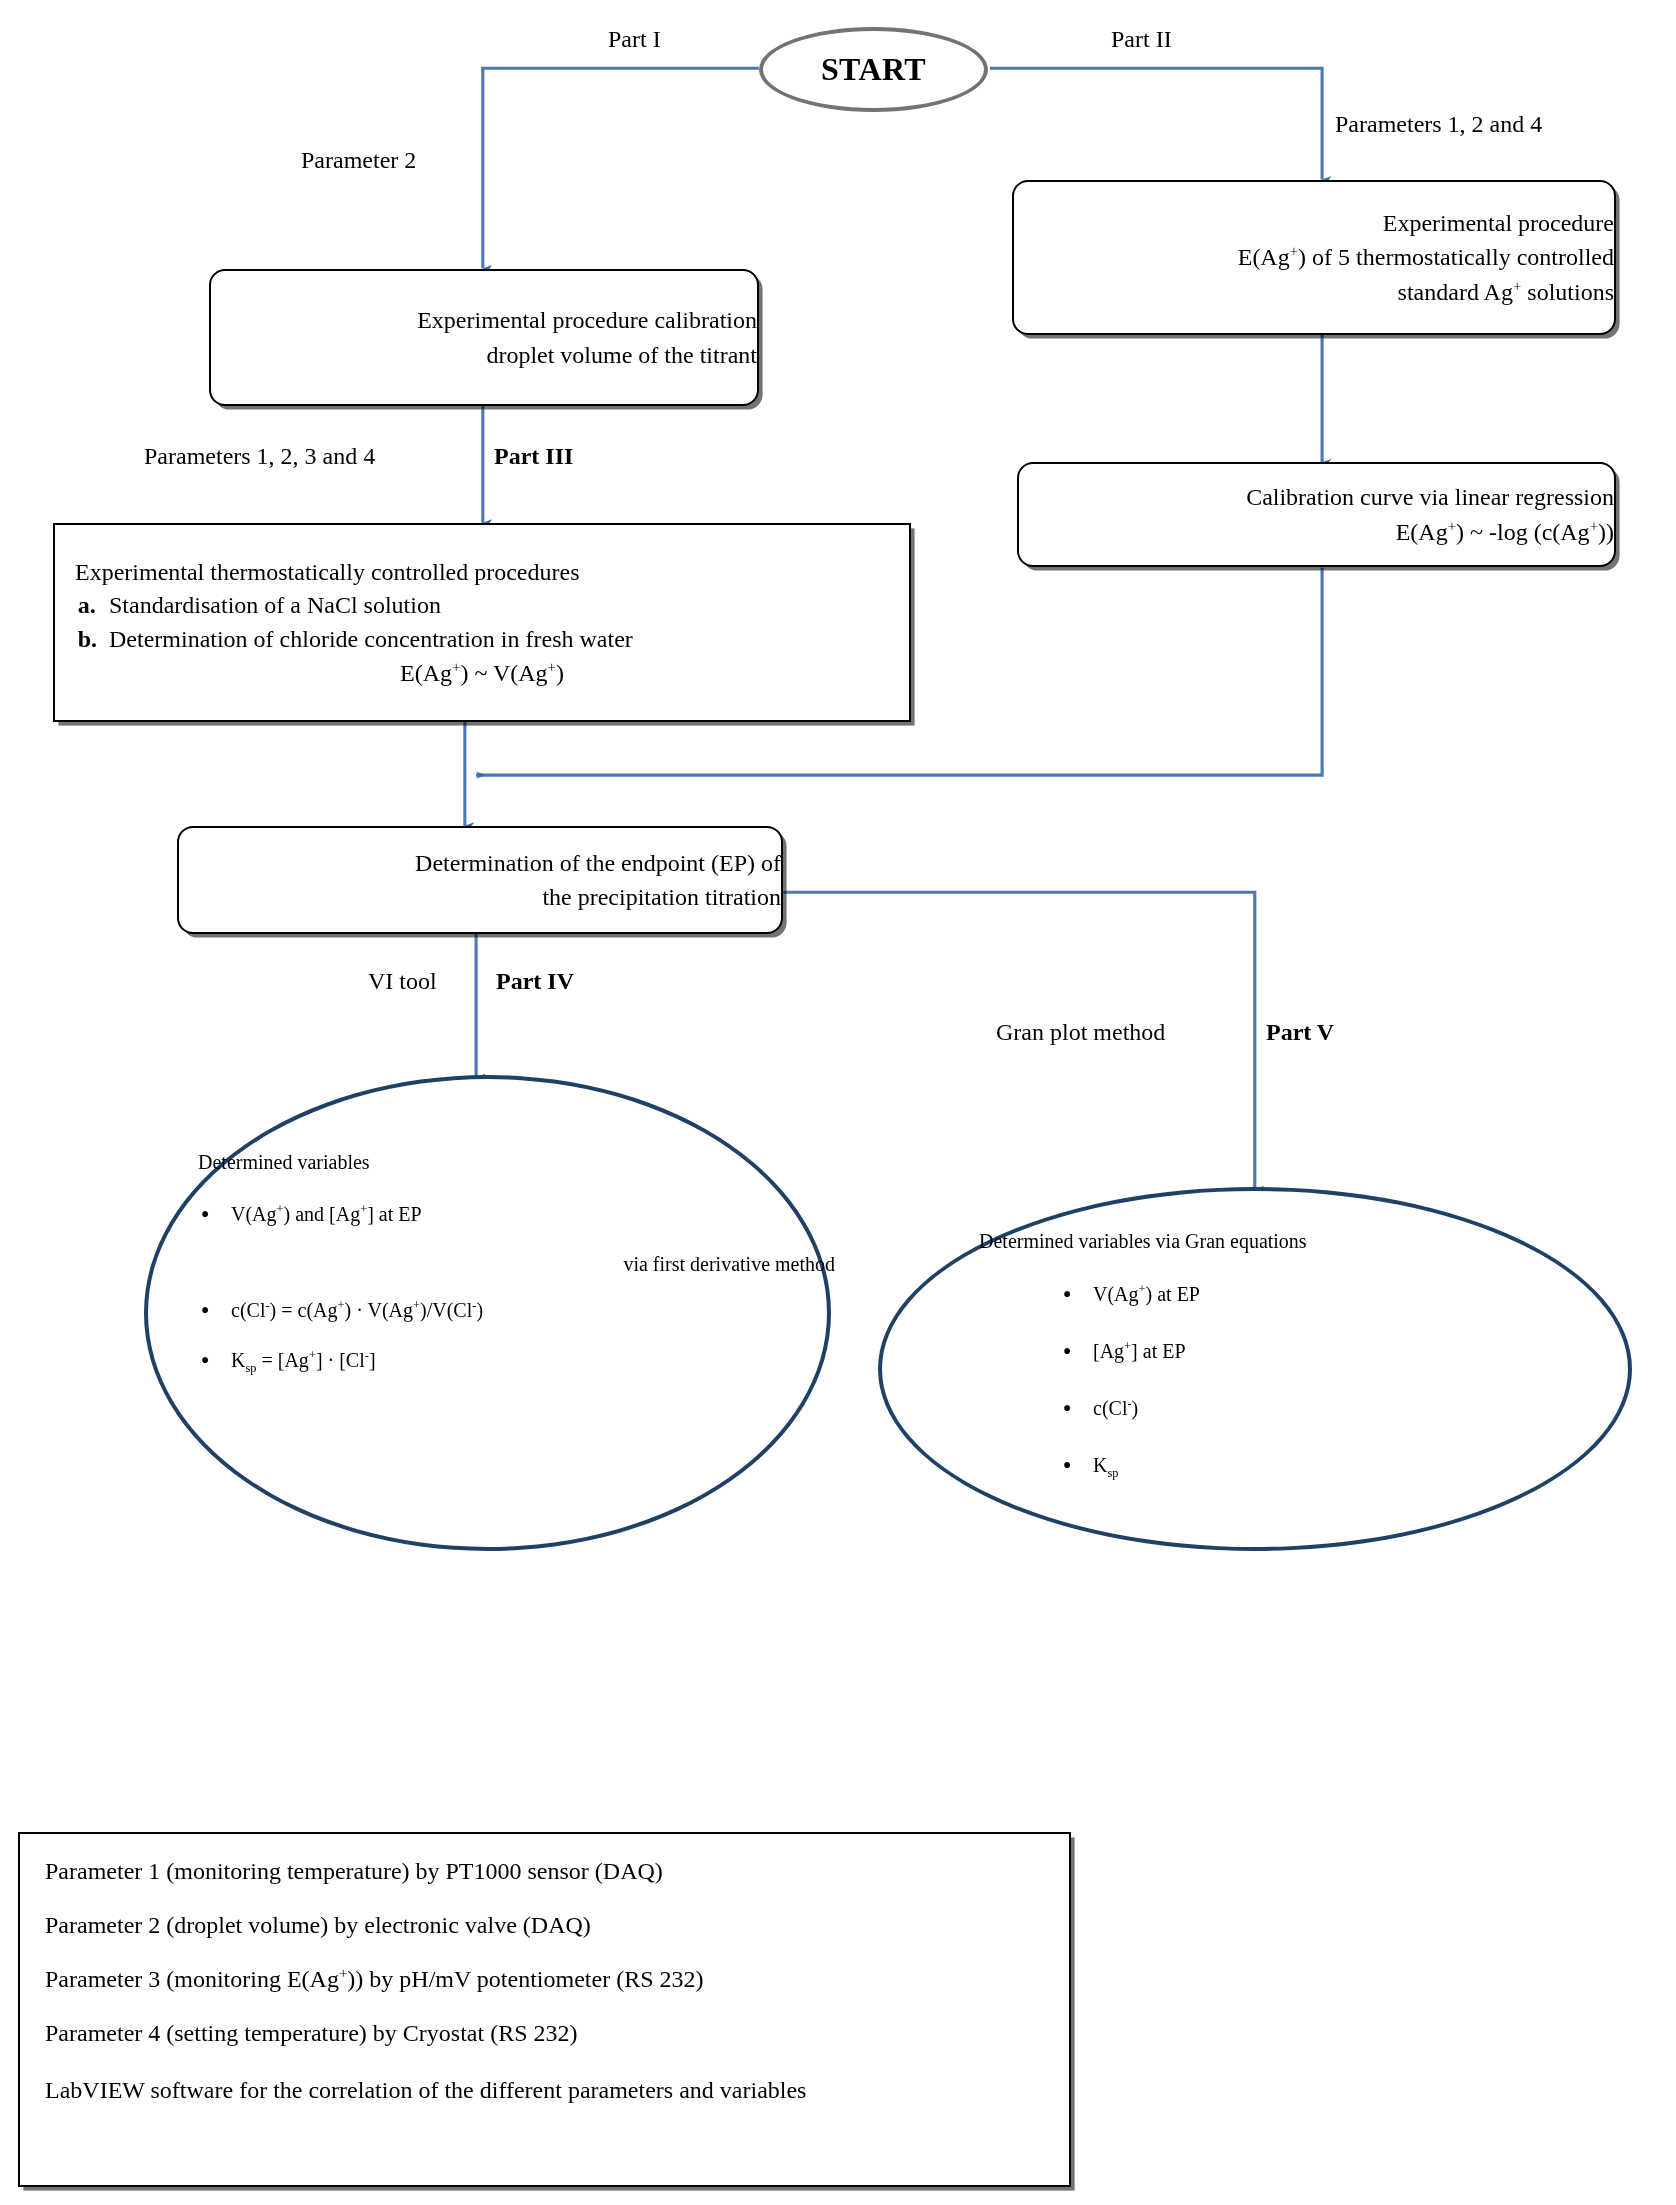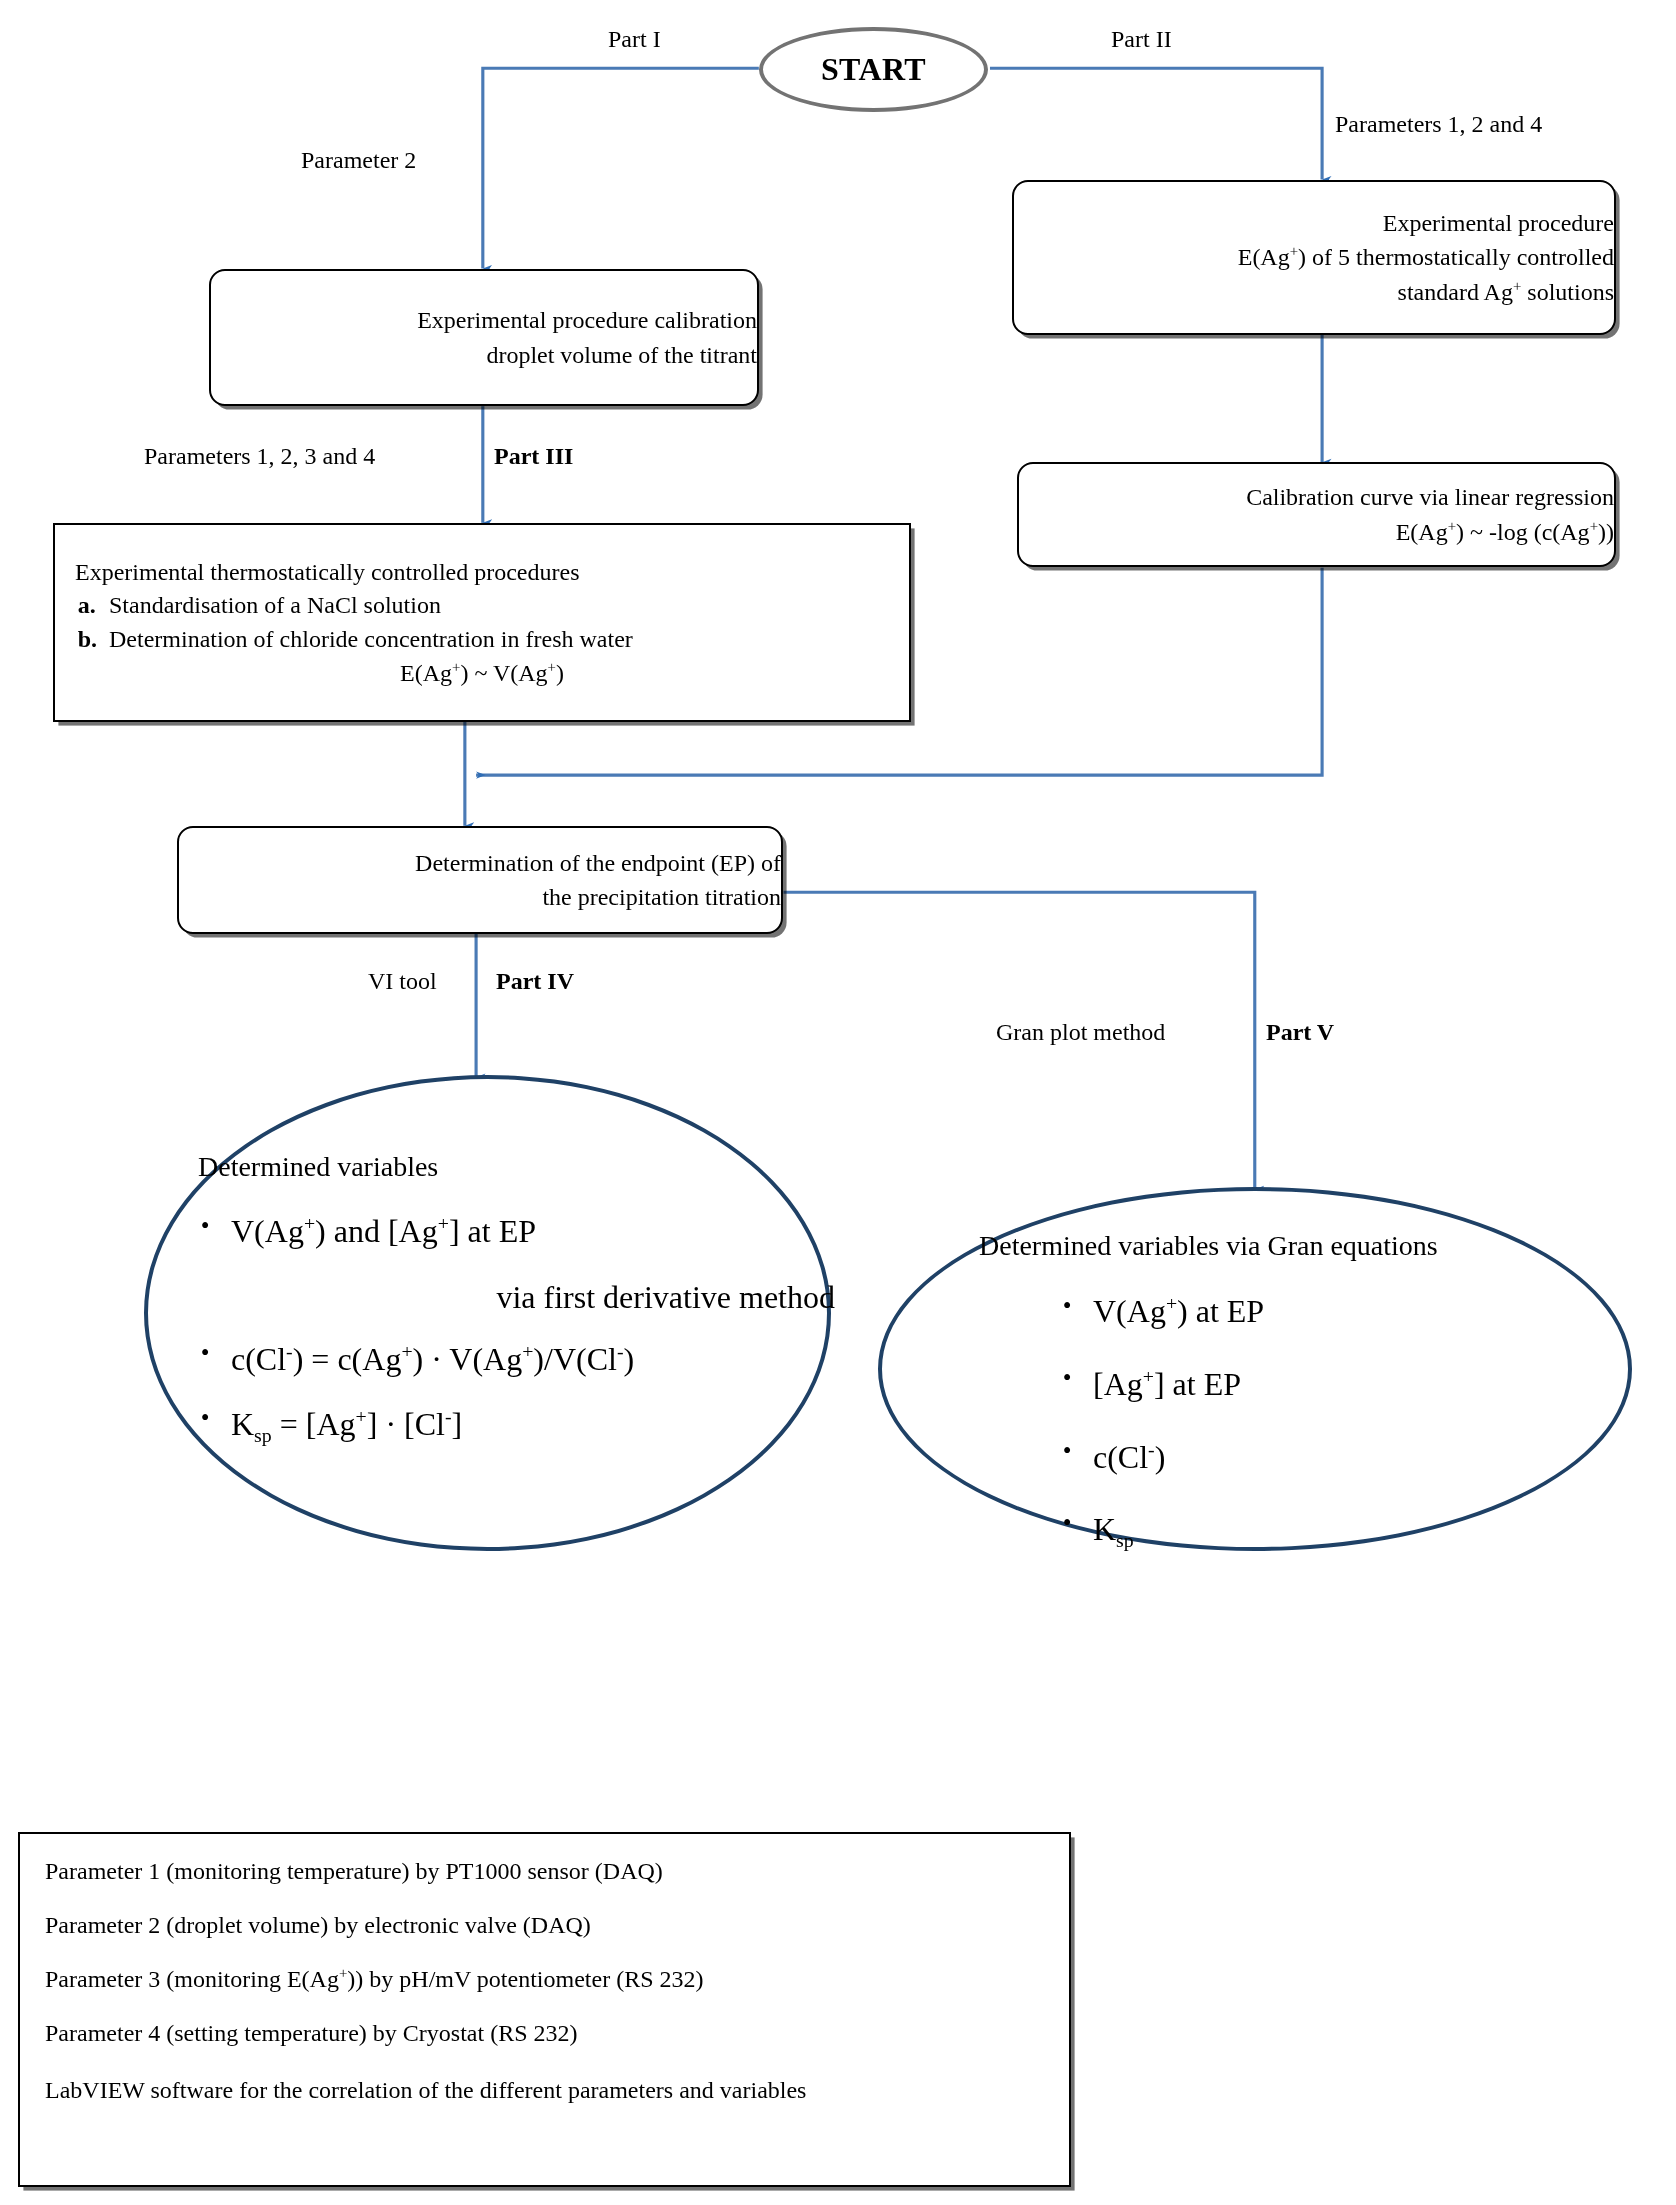--- a/index.html
+++ b/index.html
@@ -60,32 +60,32 @@
     border:4px solid #1f4166;
     border-radius:50%;
     background:#ffffff;
     box-sizing:border-box;
   }
   .ell-body{
     position:absolute;
     box-sizing:border-box;
   }
   .ell-title{
-    font-size:28px;
+    font-size:20px;
     line-height:1.3;
     white-space:nowrap;
   }
   .blist{
     list-style:none;
     margin:0;
     padding:0;
   }
   .blist li{
     position:relative;
-    font-size:32px;
+    font-size:20px;
     line-height:1.3;
     padding-left:33px;
     white-space:nowrap;
   }
   .blist li::before{
     content:"\2022";
     position:absolute;
     left:2.7px;
     top:-1.8px;
     font-size:25px;

